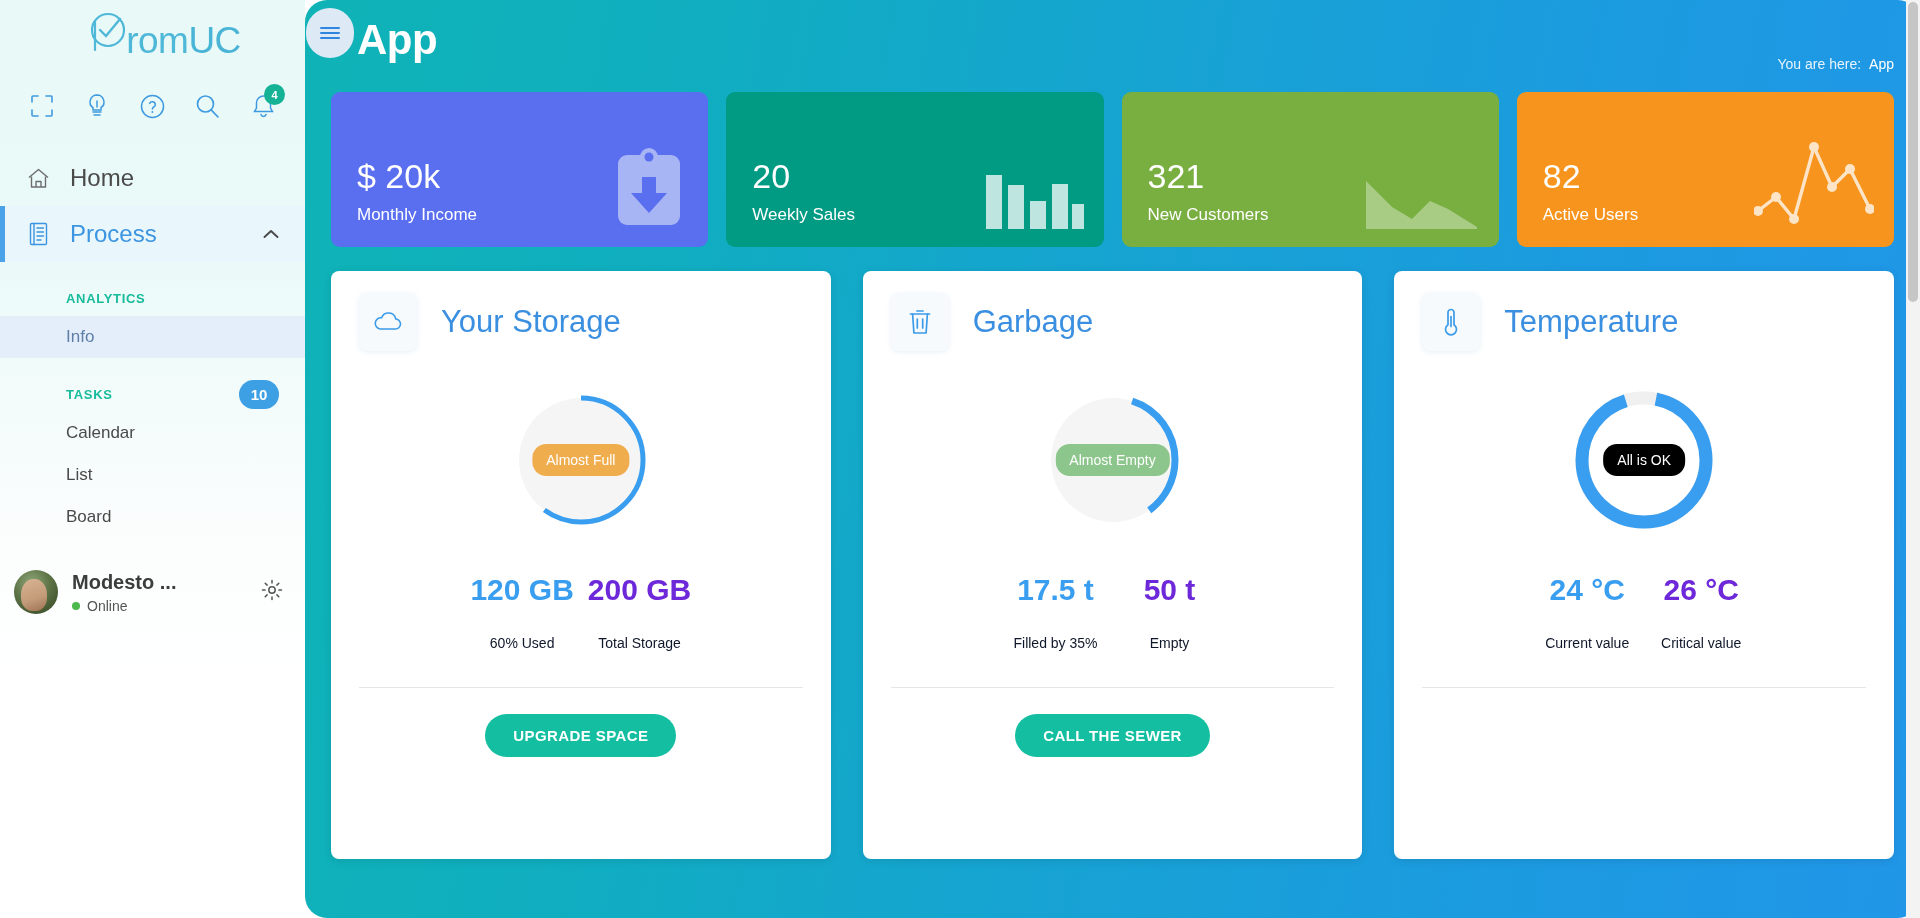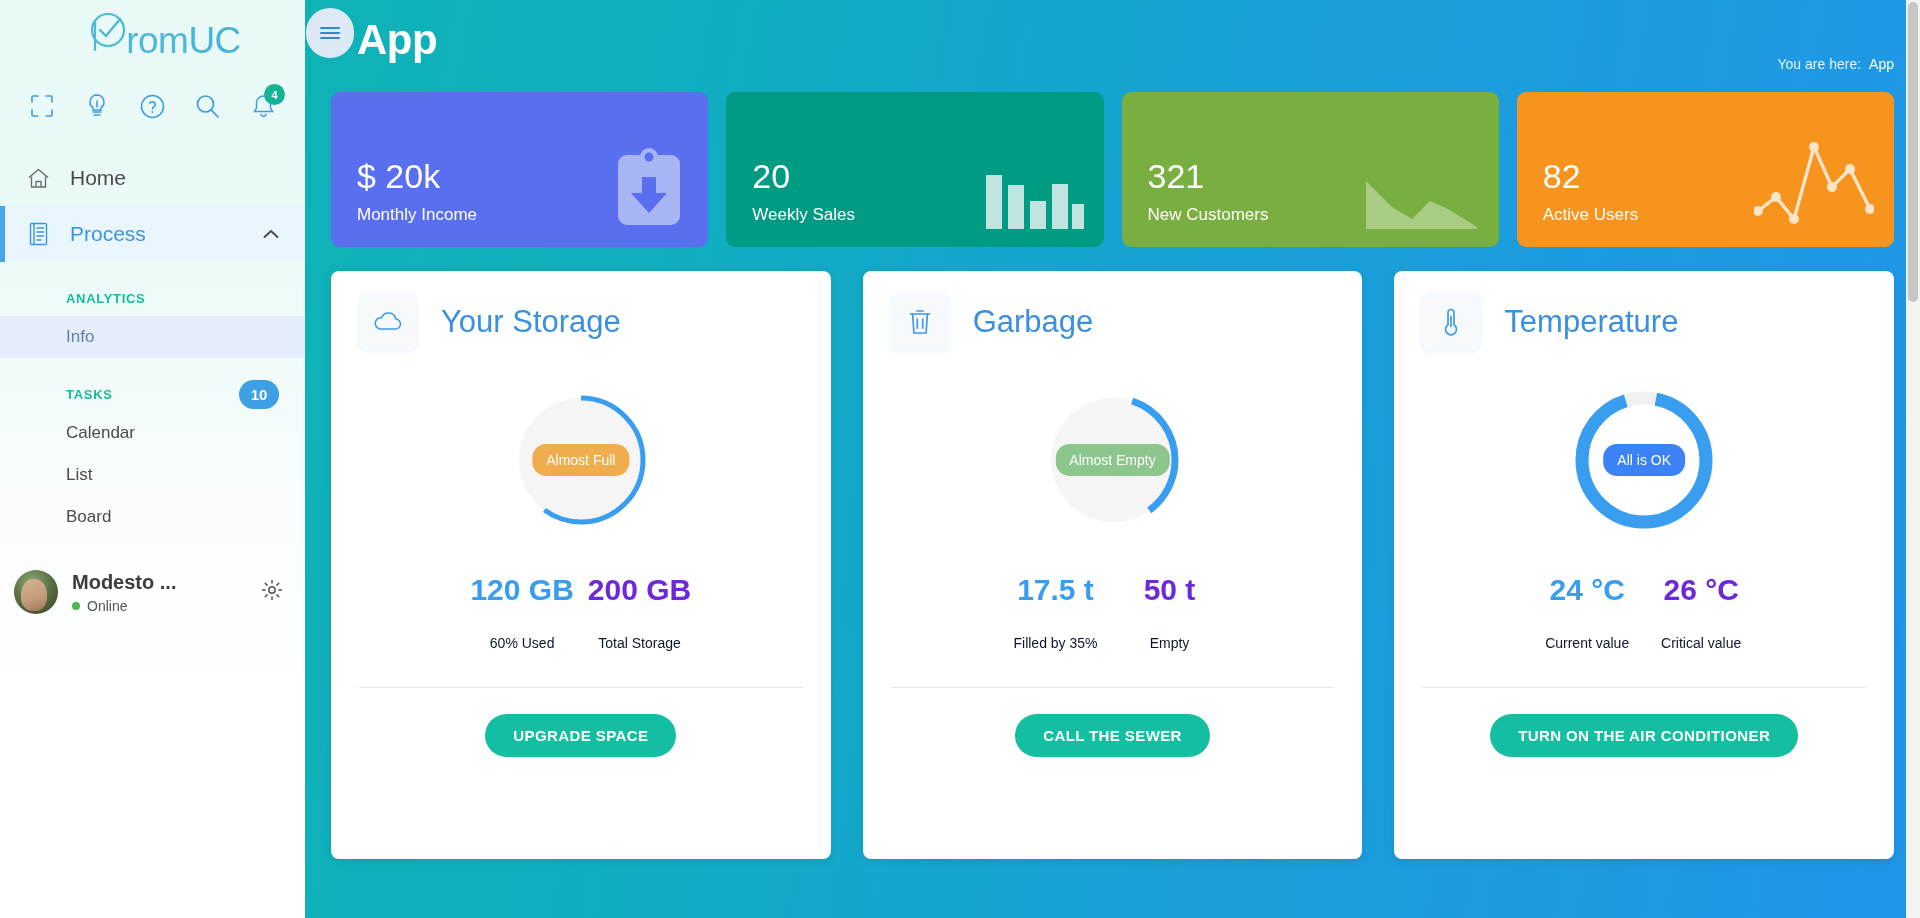--- a/index.html
+++ b/index.html
@@ -44,21 +44,21 @@
     background: #16b296; color: #fff; font-size: 11px; font-weight: 700;
     display: flex; align-items: center; justify-content: center;
   }
 
   .nav { margin-top: 22px; }
   .nav-item {
     display: flex; align-items: center; height: 56px;
     padding-left: 26px; cursor: pointer; position: relative;
   }
   .nav-item .nav-ico { width: 44px; display: flex; align-items: center; }
-  .nav-item .nav-label { font-size: 21px; color: #4a4a4a; font-weight: 400; }
+  .nav-item .nav-label { font-size: 24px; color: #4a4a4a; font-weight: 400; }
   .nav-item.active { background: #e9f6fb; }
   .nav-item.active::before {
     content: ""; position: absolute; left: 0; top: 0; bottom: 0; width: 5px; background: #4aa3e8;
   }
   .nav-item.active .nav-label { color: #3b95e0; }
   .chev { margin-left: auto; margin-right: 26px; color: #4a4a4a; font-size: 14px; }
 
   .sec-head {
     display: flex; align-items: center;
     padding: 26px 26px 8px 66px; height: 54px;
@@ -97,20 +97,21 @@
   .profile-status { display: flex; align-items: center; margin-top: 5px; }
   .status-dot { width: 8px; height: 8px; border-radius: 50%; background: #4cb94c; margin-right: 7px; }
   .status-text { font-size: 14px; color: #555; }
   .gear { margin-left: auto; cursor: pointer; }
 
   
   .main {
     flex: 1; height: 918px; position: relative;
     background: linear-gradient(100deg, #0fb3b6 0%, #10aec0 22%, #17a2d4 52%, #1c9be0 75%, #2196e8 100%);
     overflow: hidden;
+    border-radius: 22px;
   }
   .topbar { height: 92px; position: relative; }
   .burger {
     position: absolute; left: 1px; top: 8px;
     width: 48px; height: 50px; border-radius: 26px;
     background: #dde9f5; display: flex; align-items: center; justify-content: center;
     cursor: pointer;
   }
   .burger span { display: block; width: 20px; height: 2.5px; background: #2f86e0; margin: 2.5px 0; border-radius: 2px; }
   .page-title {
@@ -454,34 +455,33 @@
             </svg>
           </span>
           <span class="card-title">Temperature</span>
         </div>
         <div class="gauge-wrap">
           <svg width="150" height="150" viewBox="0 0 150 150">
             <circle cx="75" cy="75" r="62" fill="#ffffff"></circle>
             <circle cx="75" cy="75" r="62" fill="none" stroke="#f0f0f0" stroke-width="13"></circle>
             <circle cx="75" cy="75" r="62" fill="none" stroke="#3a9ef0" stroke-width="13" stroke-dasharray="358.4 31.1" stroke-dashoffset="-12" transform="rotate(-90 75 75)" stroke-linecap="butt"></circle>
           </svg>
-          <span class="gauge-badge" style="background:#3b82f6">All is OK</span>
+          <span class="gauge-badge" style="background:#000000">All is OK</span>
         </div>
         <div class="metrics">
           <div class="metric">
             <div class="metric-val primary">24 °C</div>
             <div class="metric-lbl">Current value</div>
           </div>
           <div class="metric">
             <div class="metric-val secondary">26 °C</div>
             <div class="metric-lbl">Critical value</div>
           </div>
         </div>
         <div class="divider"></div>
-        <button class="cta">TURN ON THE AIR CONDITIONER</button>
       </div>
     </section>
   </main>
 
   <div class="scrollbar">
     <div class="thumb"></div>
   </div>
 </div>
 
 </body></html>

